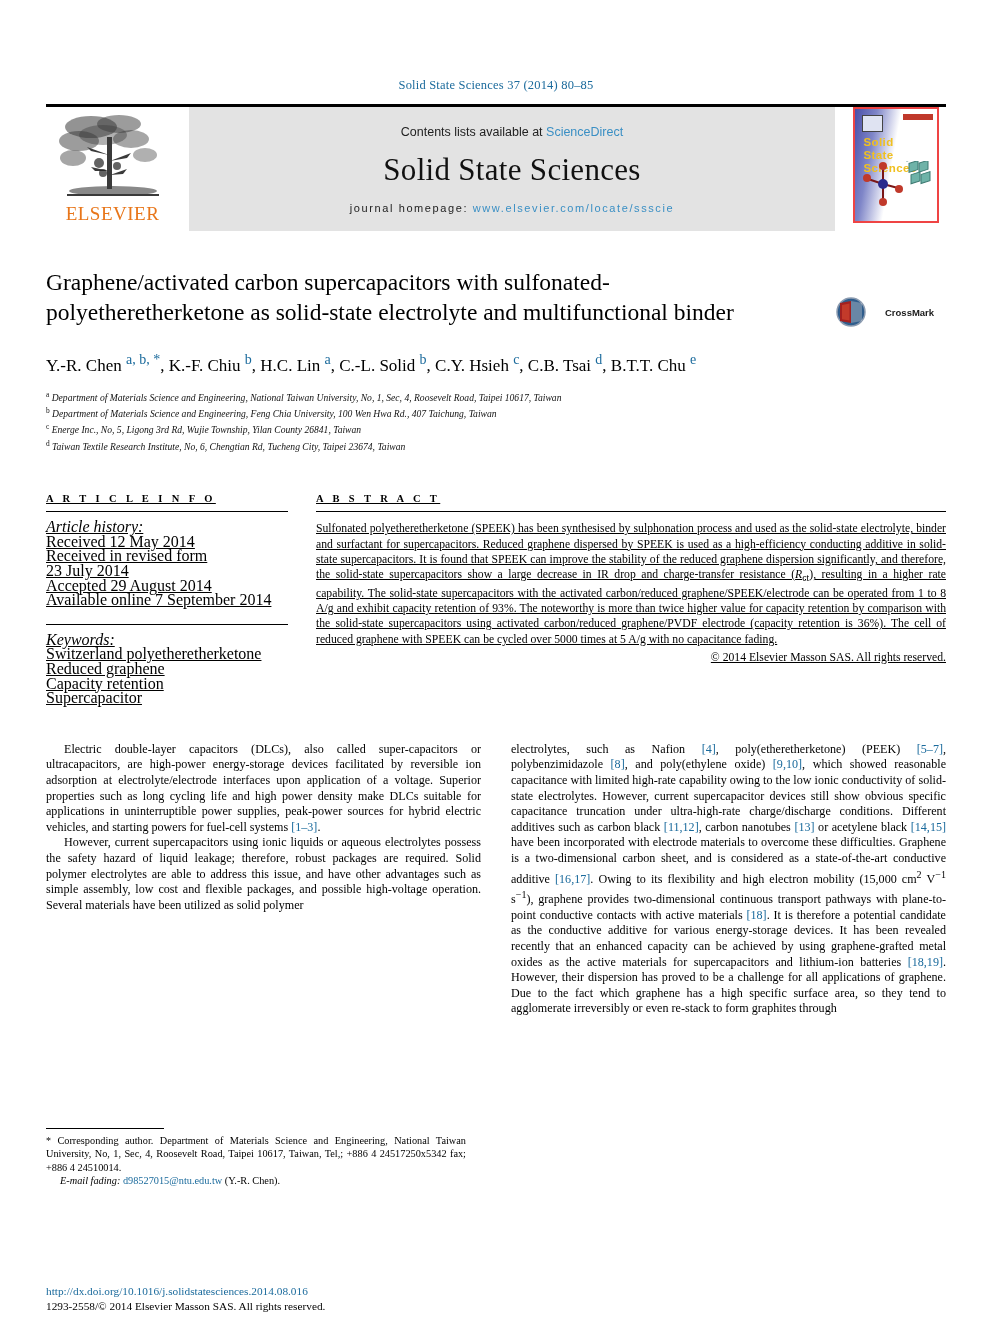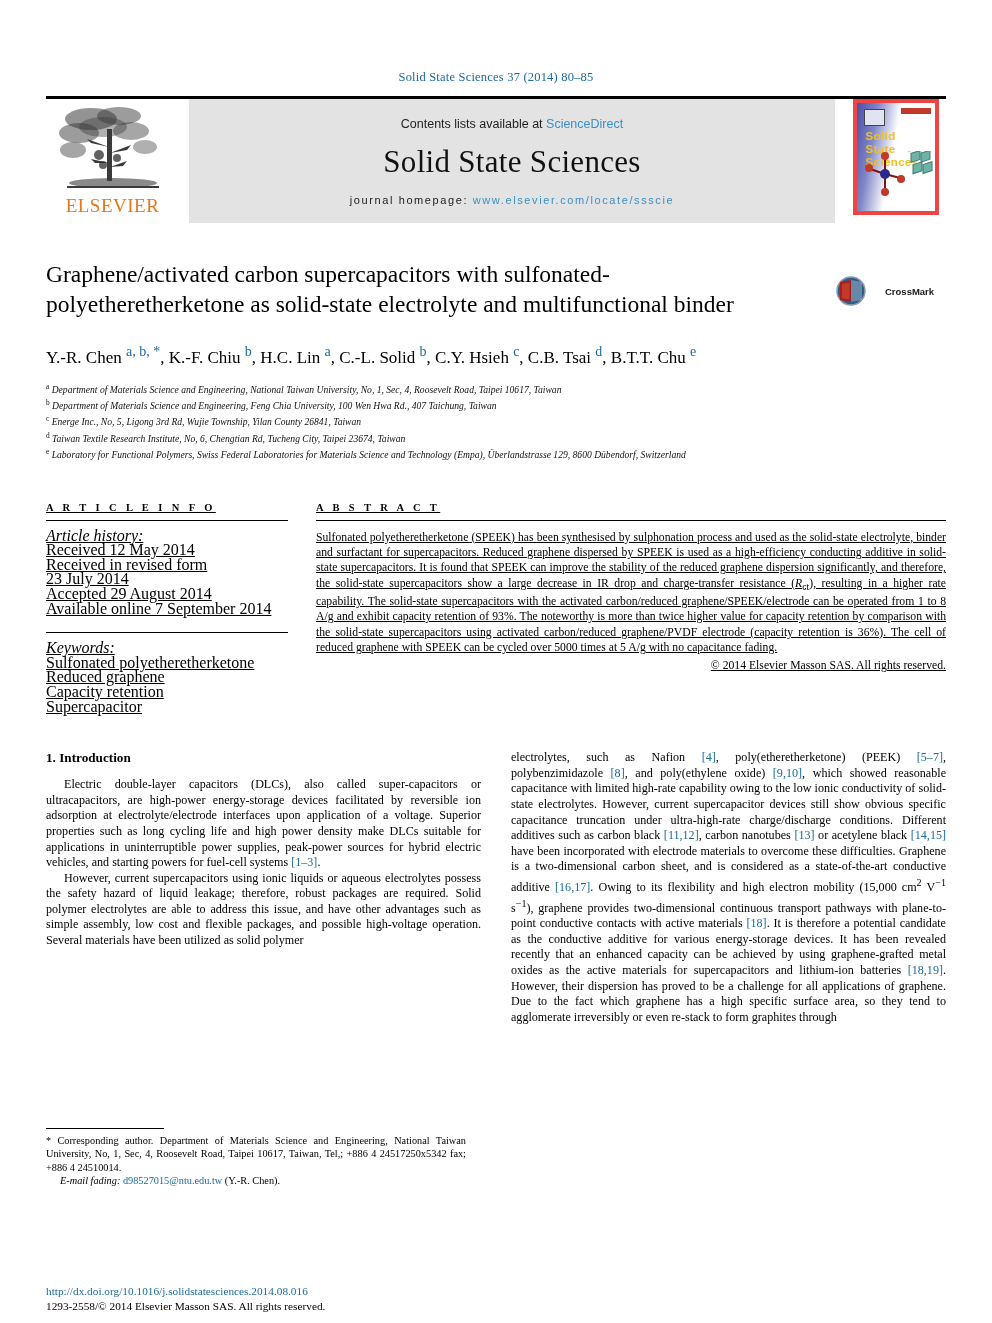--- a/index.html
+++ b/index.html
@@ -13,21 +13,21 @@
     font-family: "Liberation Serif", serif;
     color: #000000;
     position: relative;
     overflow: hidden;
   }
   .page {
     position: relative;
     width: 992px;
     height: 1013px;
     box-sizing: border-box;
-    padding: 0 46px;
+    padding: 8px 46px;
   }
 
   
   .running-head {
     text-align: center;
     font-family: "Liberation Serif", serif;
     font-size: 12.5px;
     color: #1a6a9c;
     padding-top: 70px;
     letter-spacing: .2px;
@@ -97,21 +97,21 @@
   .cover-block {
     width: 101px;
     flex: 0 0 101px;
     display: flex;
     align-items: flex-start;
     justify-content: center;
   }
   .cover {
     width: 86px;
     height: 116px;
-    border: 4px solid #ef4444;
+    border: 2px solid #ef4444;
     background: #fff;
     position: relative;
     overflow: hidden;
     box-sizing: border-box;
   }
   .cover-gradient {
     position: absolute;
     left: 0; top: 0; bottom: 0;
     width: 100%;
     background: linear-gradient(100deg,#4a4fa8 0%, #7f86c8 22%, #ffffff 46%, #ffffff 100%);
@@ -138,21 +138,21 @@
     line-height: 13px;
     color: #f0c020;
     letter-spacing: .4px;
   }
   .cover-art { position: absolute; left: 6px; bottom: 14px; }
 
   
   .title-area {
     margin-top: 36px;
     display: flex;
-    align-items: center;
+    align-items: flex-end;
   }
   .title-col { flex: 1; }
   h1.article-title {
     font-family: "Liberation Serif", serif;
     font-size: 23.5px;
     font-weight: normal;
     line-height: 30px;
     margin: 0;
     color: #000;
     max-width: 700px;
@@ -395,60 +395,58 @@
       <span class="crossmark-label">CrossMark</span>
     </div>
   </div>
 
   <div class="authors"><span>Y.-R. Chen </span><sup>a, b, *</sup>, <span>K.-F. Chiu </span><sup>b</sup>, <span>H.C. Lin </span><sup>a</sup>, <span>C.-L. Solid </span><sup>b</sup>, <span>C.Y. Hsieh </span><sup>c</sup>, <span>C.B. Tsai </span><sup>d</sup>, <span>B.T.T. Chu </span><sup>e</sup></div>
   <div class="affiliations">
       <div><span class="aff-mark">a</span> Department of Materials Science and Engineering, National Taiwan University, No, 1, Sec, 4, Roosevelt Road, Taipei 10617, Taiwan</div>
       <div><span class="aff-mark">b</span> Department of Materials Science and Engineering, Feng Chia University, 100 Wen Hwa Rd., 407 Taichung, Taiwan</div>
       <div><span class="aff-mark">c</span> Energe Inc., No, 5, Ligong 3rd Rd, Wujie Township, Yilan County 26841, Taiwan</div>
       <div><span class="aff-mark">d</span> Taiwan Textile Research Institute, No, 6, Chengtian Rd, Tucheng City, Taipei 23674, Taiwan</div>
-      <div><span class="aff-mark">e</span> Laboratory for Functional Polymers, Swiss Federal Laboratories for Materials Science and Technology (Empa), Überlandstrasse 129, 8600 Dübendorf, Switzerland</div>
     </div>
 
   <div class="info-abstract">
     <div class="col-info">
       <div class="sec-head">A R T I C L E  I N F O</div>
       <div class="rule"></div>
       <div class="info-group">
         <div class="lbl">Article history:</div>
         <div id="history-lines">
             <div>Received 12 May 2014</div>
             <div>Received in revised form</div>
             <div>23 July 2014</div>
             <div>Accepted 29 August 2014</div>
             <div>Available online 7 September 2014</div>
           </div>
       </div>
       <div class="info-sep"></div>
       <div class="info-group">
         <div class="lbl">Keywords:</div>
         <div id="keyword-lines">
-            <div>Sulfonated polyetheretherketone</div>
+            <div>Switzerland polyetheretherketone</div>
             <div>Reduced graphene</div>
             <div>Capacity retention</div>
             <div>Supercapacitor</div>
           </div>
       </div>
     </div>
 
     <div class="col-abstract">
       <div class="sec-head">A B S T R A C T</div>
       <div class="rule"></div>
       <div class="abstract-body" id="abstract-text">Sulfonated polyetheretherketone (SPEEK) has been synthesised by sulphonation process and used as the solid-state electrolyte, binder and surfactant for supercapacitors. Reduced graphene dispersed by SPEEK is used as a high-efficiency conducting additive in solid-state supercapacitors. It is found that SPEEK can improve the stability of the reduced graphene dispersion significantly, and therefore, the solid-state supercapacitors show a large decrease in IR drop and charge-transfer resistance (<i>R</i><sub>ct</sub>), resulting in a higher rate capability. The solid-state supercapacitors with the activated carbon/reduced graphene/SPEEK/electrode can be operated from 1 to 8 A/g and exhibit capacity retention of 93%. The noteworthy is more than twice higher value for capacity retention by comparison with the solid-state supercapacitors using activated carbon/reduced graphene/PVDF electrode (capacity retention is 36%). The cell of reduced graphene with SPEEK can be cycled over 5000 times at 5 A/g with no capacitance fading.</div>
       <div class="abstract-copy">© 2014 Elsevier Masson SAS. All rights reserved.</div>
     </div>
   </div>
 
   <div class="body-cols">
     <div class="bcol">
-      <h2 class="sec-title">1. Introduction</h2>
       <p class="para" id="left-p1">Electric double-layer capacitors (DLCs), also called super-capacitors or ultracapacitors, are high-power energy-storage devices facilitated by reversible ion adsorption at electrolyte/electrode interfaces upon application of a voltage. Superior properties such as long cycling life and high power density make DLCs suitable for applications in uninterruptible power supplies, peak-power sources for hybrid electric vehicles, and starting powers for fuel-cell systems <span class="cite">[1–3]</span>.</p>
       <p class="para">However, current supercapacitors using ionic liquids or aqueous electrolytes possess the safety hazard of liquid leakage; therefore, robust packages are required. Solid polymer electrolytes are able to address this issue, and have other advantages such as simple assembly, low cost and flexible packages, and possible high-voltage operation. Several materials have been utilized as solid polymer</p>
     </div>
     <div class="bcol">
       <p class="para" id="right-p1" style="text-indent:0">electrolytes, such as Nafion <span class="cite">[4]</span>, poly(etheretherketone) (PEEK) <span class="cite">[5–7]</span>, polybenzimidazole <span class="cite">[8]</span>, and poly(ethylene oxide) <span class="cite">[9,10]</span>, which showed reasonable capacitance with limited high-rate capability owing to the low ionic conductivity of solid-state electrolytes. However, current supercapacitor devices still show obvious specific capacitance truncation under ultra-high-rate charge/discharge conditions. Different additives such as carbon black <span class="cite">[11,12]</span>, carbon nanotubes <span class="cite">[13]</span> or acetylene black <span class="cite">[14,15]</span> have been incorporated with electrode materials to overcome these difficulties. Graphene is a two-dimensional carbon sheet, and is considered as a state-of-the-art conductive additive <span class="cite">[16,17]</span>. Owing to its flexibility and high electron mobility (15,000 cm<sup>2</sup> V<sup>−1</sup> s<sup>−1</sup>), graphene provides two-dimensional continuous transport pathways with plane-to-point conductive contacts with active materials <span class="cite">[18]</span>. It is therefore a potential candidate as the conductive additive for various energy-storage devices. It has been revealed recently that an enhanced capacity can be achieved by using graphene-grafted metal oxides as the active materials for supercapacitors and lithium-ion batteries <span class="cite">[18,19]</span>. However, their dispersion has proved to be a challenge for all applications of graphene. Due to the fact which graphene has a high specific surface area, so they tend to agglomerate irreversibly or even re-stack to form graphites through</p>
     </div>
   </div>
 
   <div class="footnote-wrap">
     <div class="fn-rule"></div>

